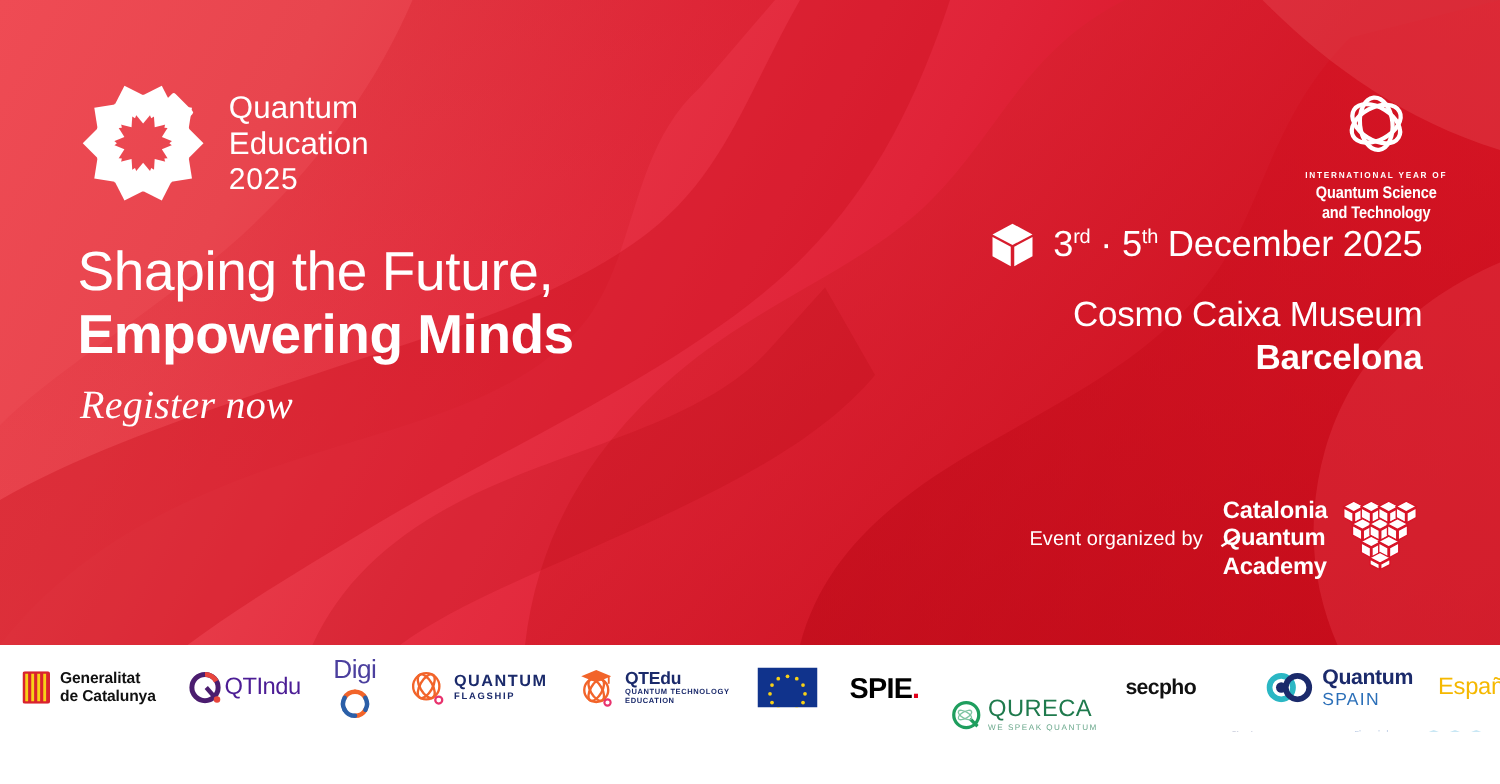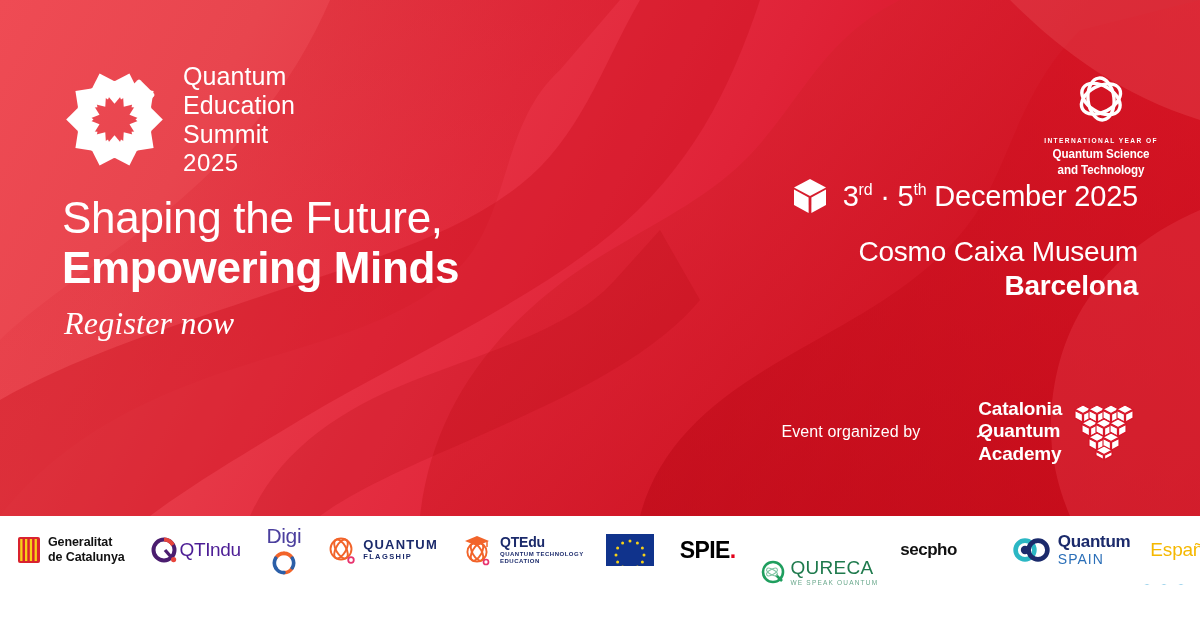--- a/index.html
+++ b/index.html
@@ -69,21 +69,21 @@
   .date-txt sup { font-size:.55em; vertical-align:super; }
   .venue { margin-top:22px; font-size:28px; font-weight:400; letter-spacing:-.2px; }
   .city { font-size:28px; font-weight:700; letter-spacing:-.2px; margin-top:2px; }
 
   
   .organizer {
     position:absolute; right:62px; top:398px;
     display:flex; align-items:center; gap:16px; color:#fff;
   }
   .org-by { font-size:16px; font-weight:400; letter-spacing:.1px; }
-  .cqa { display:flex; align-items:center; gap:10px;margin-left:42px; }
+  .cqa { display:flex; gap:10px; }
   .cqa-words { font-size:19px; font-weight:700; line-height:1.18; letter-spacing:-.2px; }
   .cqa-words .qline { position:relative; display:inline-block; }
   .cqa-words .qline::before {
     content:""; position:absolute; left:-2px; top:52%; width:15px; height:2px;
     background:#fff; transform:rotate(-32deg);
   }
   .cqa-mark { width:66px; height:60px; flex:none; }
 
   
   .sponsors {
@@ -270,21 +270,20 @@
               </g>
             <g transform="rotate(342)">
                 <path d="M0,-46 L12,-34 L0,-20 L-12,-34 Z"></path>
               </g>
           </g>
         </g>
       </svg>
       <div class="qes-words">
         <div>Quantum</div>
         <div>Education</div>
-        <div>Summit</div>
         <div class="yr">2025</div>
       </div>
     </div>
 
     <div class="headline">
       <div class="hl-1">Shaping the Future,</div>
       <div class="hl-2">Empowering Minds</div>
     </div>
     <div class="register">Register now</div>
 

